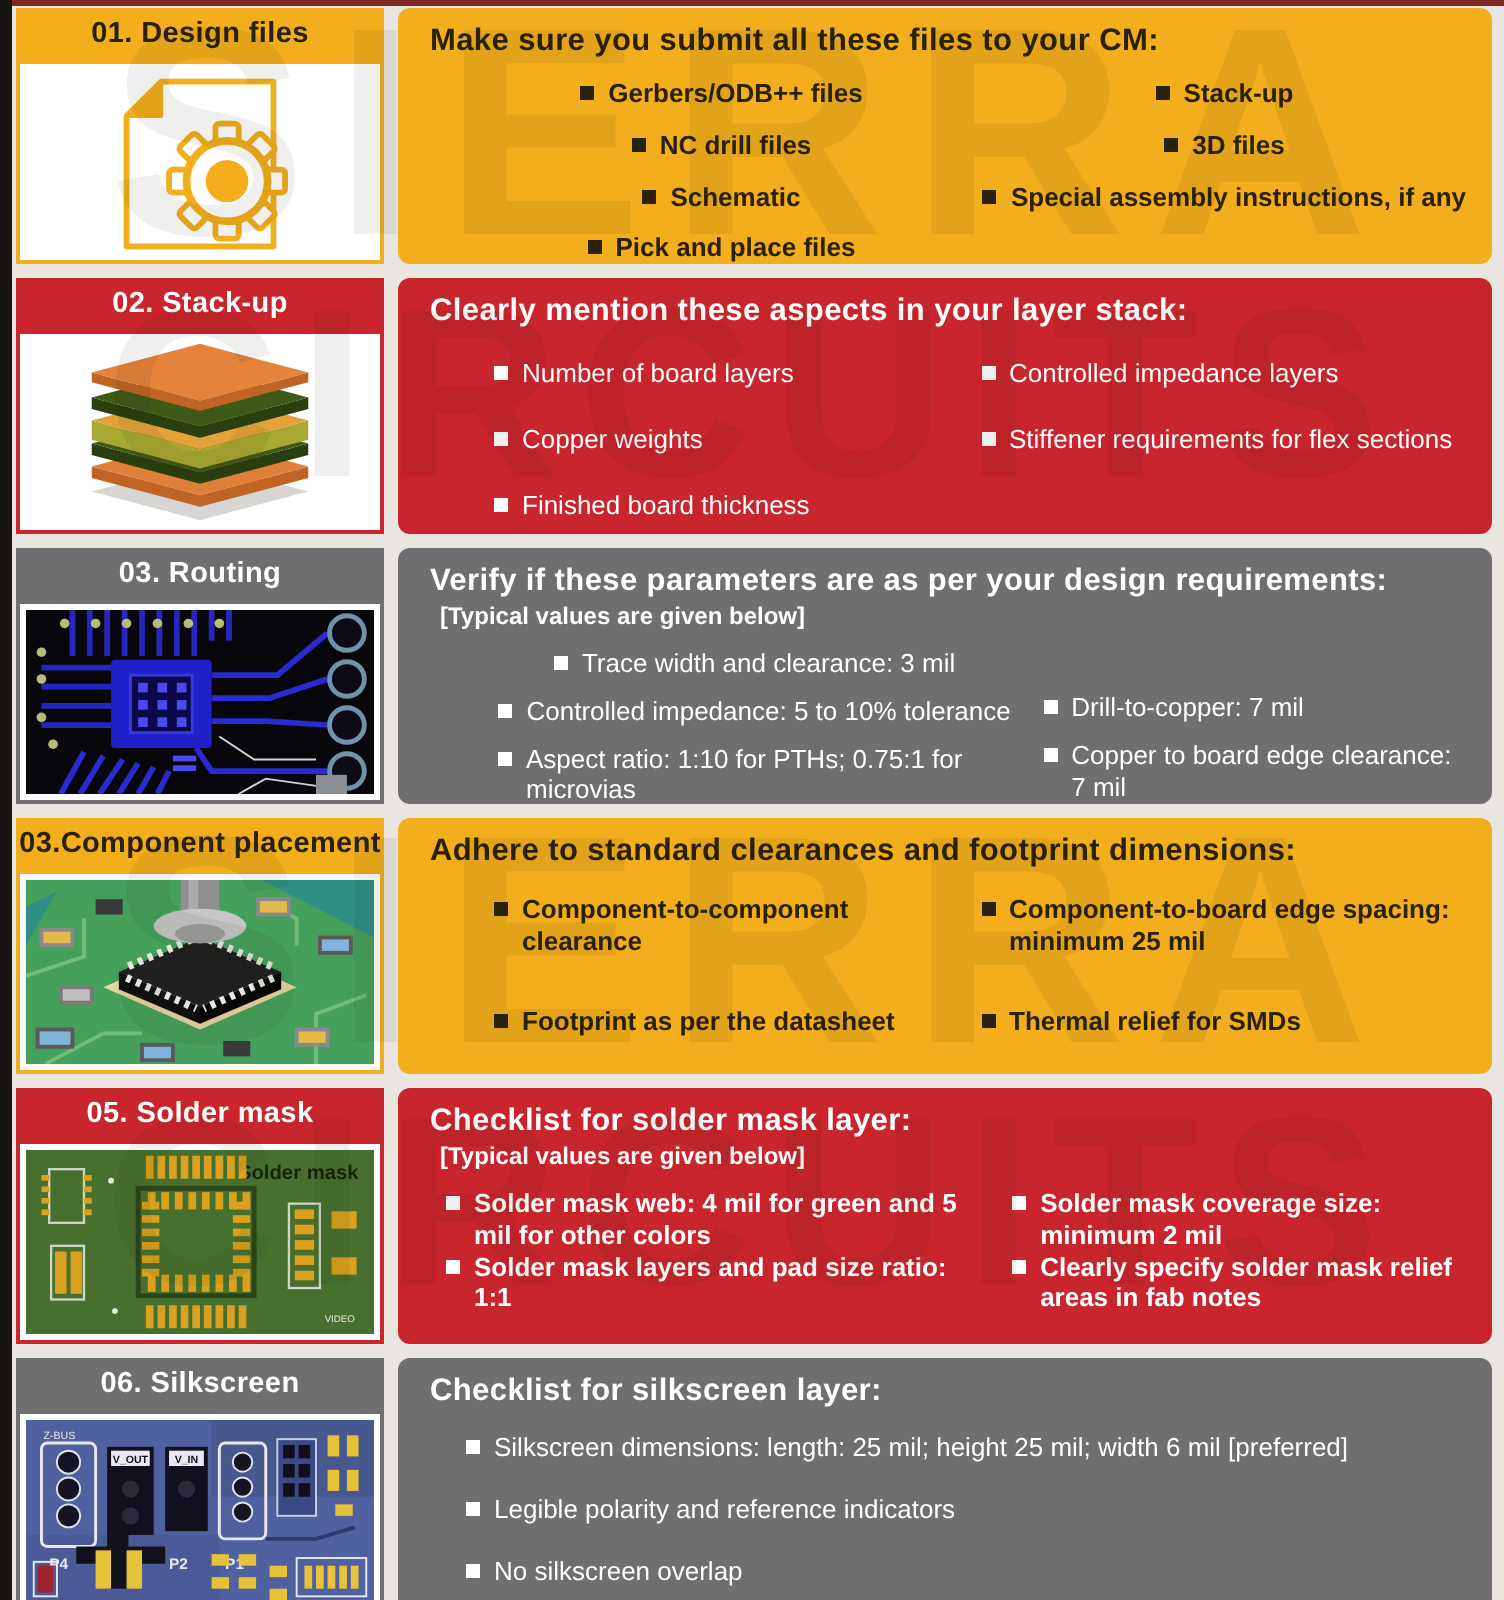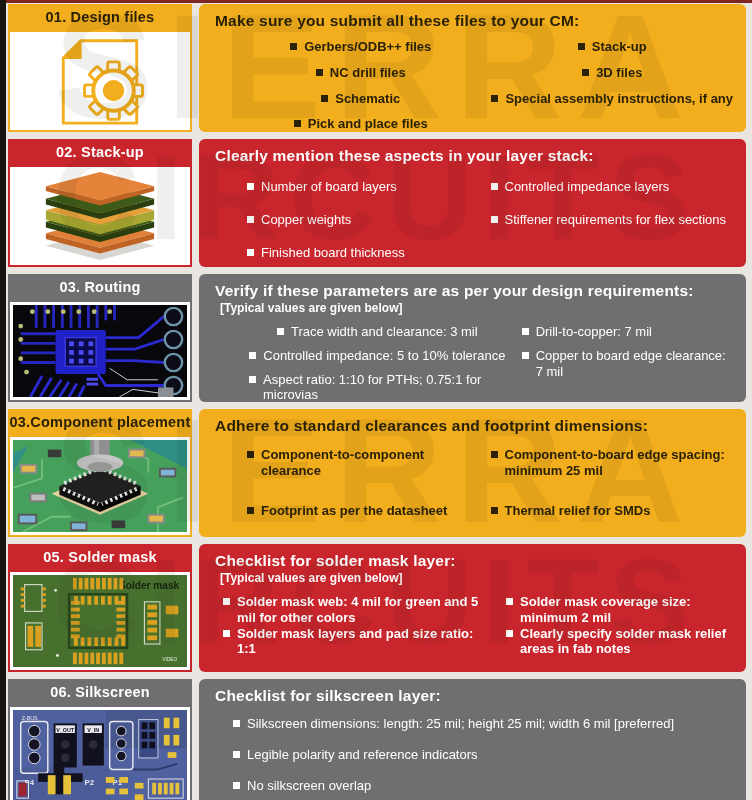--- a/index.html
+++ b/index.html
@@ -34,21 +34,21 @@
   .col{display:flex;flex-direction:column;}
   .col1{width:50%;box-sizing:border-box;padding-left:32px;}
   .col2{width:50%;box-sizing:border-box;padding-left:16px;}
   .item{display:flex;gap:7px;font-size:13px;line-height:1.22;}
   .bullet{width:7px;height:7px;background:currentColor;margin-top:4px;flex:none;}
   .t-yellow .item{font-weight:bold;}
 
   
   .r1 .col{gap:10px;align-items:center;}
   .r2 .col{gap:17px;} .r2 .cols{margin-top:14px;}
-  .r3 .col{gap:8px;}  .r3 .col1{width:56%;padding-left:34px;align-items:center;} .r3 .col2{width:44%;}
+  .r3 .col{gap:8px;}  .r3 .col1{width:56%;padding-left:34px;align-items:center;} .r3 .col2{width:44%;margin-top:22px;}
   .r4 .col{gap:24px;} .r4 .cols{margin-top:12px;}
   .r5 .col{gap:0;font-weight:bold;} .r5 .col1{width:53%;padding-left:8px;} .r5 .col2{width:47%;}
   .r6 .items{display:flex;flex-direction:column;gap:15px;margin-top:11px;padding-left:18px;}
 
   
   .wm{position:absolute;left:0;width:752px;z-index:5;pointer-events:none;
       color:rgba(35,25,8,0.07);font-weight:bold;text-align:center;line-height:.98;}
   .wm .l1{font-size:148px;letter-spacing:14px;}
   .wm .l2{font-size:120px;letter-spacing:10px;}
   .wm1{top:-6px;} .wm2{top:398px;}

